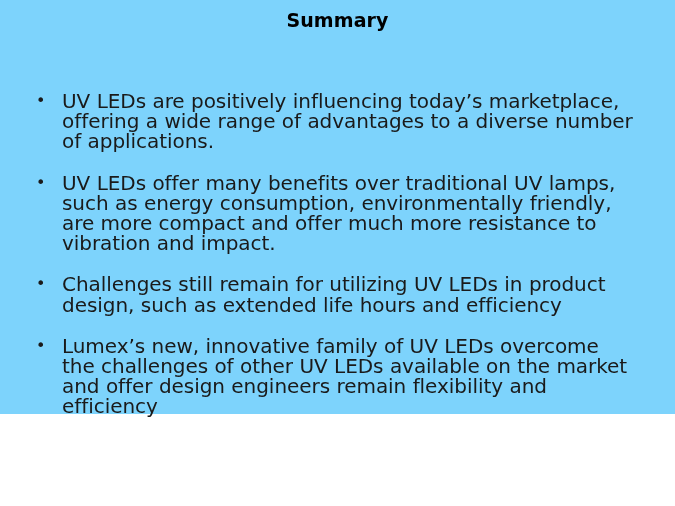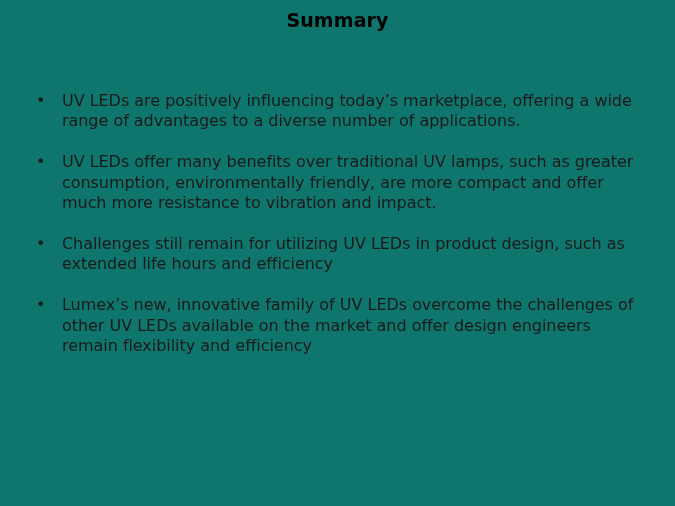--- a/index.html
+++ b/index.html
@@ -11,22 +11,22 @@
     height: 506px;
     background: #ffffff;
     font-family: "DejaVu Sans", "Liberation Sans", sans-serif;
     color: #1a1a1a;
     overflow: hidden;
   }
 
   .slide {
     position: relative;
     width: 675px;
-    height: 506px;
-    background: #0f766e;
+    height: 414px;
+    background: #7dd3fc;
     box-sizing: border-box;
   }
 
   .slide-title {
     position: absolute;
     top: 9px;
     left: 0;
     width: 675px;
     text-align: center;
     font-size: 19px;
@@ -59,21 +59,21 @@
     font-size: 16px;
     line-height: 20px;
     color: #1a1a1a;
     text-align: left;
     padding-left: 6px;
     box-sizing: border-box;
   }
 
   .bullet-text {
     flex: 1 1 auto;
-    font-size: 16px;
+    font-size: 20px;
     line-height: 20.2px;
     color: #1a1a1a;
     letter-spacing: -0.05px;
     word-spacing: 0.1px;
     max-width: 575px;
   }
 </style>
 </head>
 <body>
 
@@ -83,21 +83,21 @@
 
   <div class="bullet-body">
 
     <div class="bullet-item">
       <span class="bullet-marker">•</span>
       <span class="bullet-text">UV LEDs are positively influencing today’s marketplace, offering a wide range of advantages to a diverse number of applications.</span>
     </div>
 
     <div class="bullet-item">
       <span class="bullet-marker">•</span>
-      <span class="bullet-text">UV LEDs offer many benefits over traditional UV lamps, such as greater consumption, environmentally friendly, are more compact and offer much more resistance to vibration and impact.</span>
+      <span class="bullet-text">UV LEDs offer many benefits over traditional UV lamps, such as energy consumption, environmentally friendly, are more compact and offer much more resistance to vibration and impact.</span>
     </div>
 
     <div class="bullet-item">
       <span class="bullet-marker">•</span>
       <span class="bullet-text">Challenges still remain for utilizing UV LEDs in product design, such as extended life hours and efficiency</span>
     </div>
 
     <div class="bullet-item">
       <span class="bullet-marker">•</span>
       <span class="bullet-text">Lumex’s new, innovative family of UV LEDs overcome the challenges of other UV LEDs available on the market and offer design engineers remain flexibility and efficiency</span>

